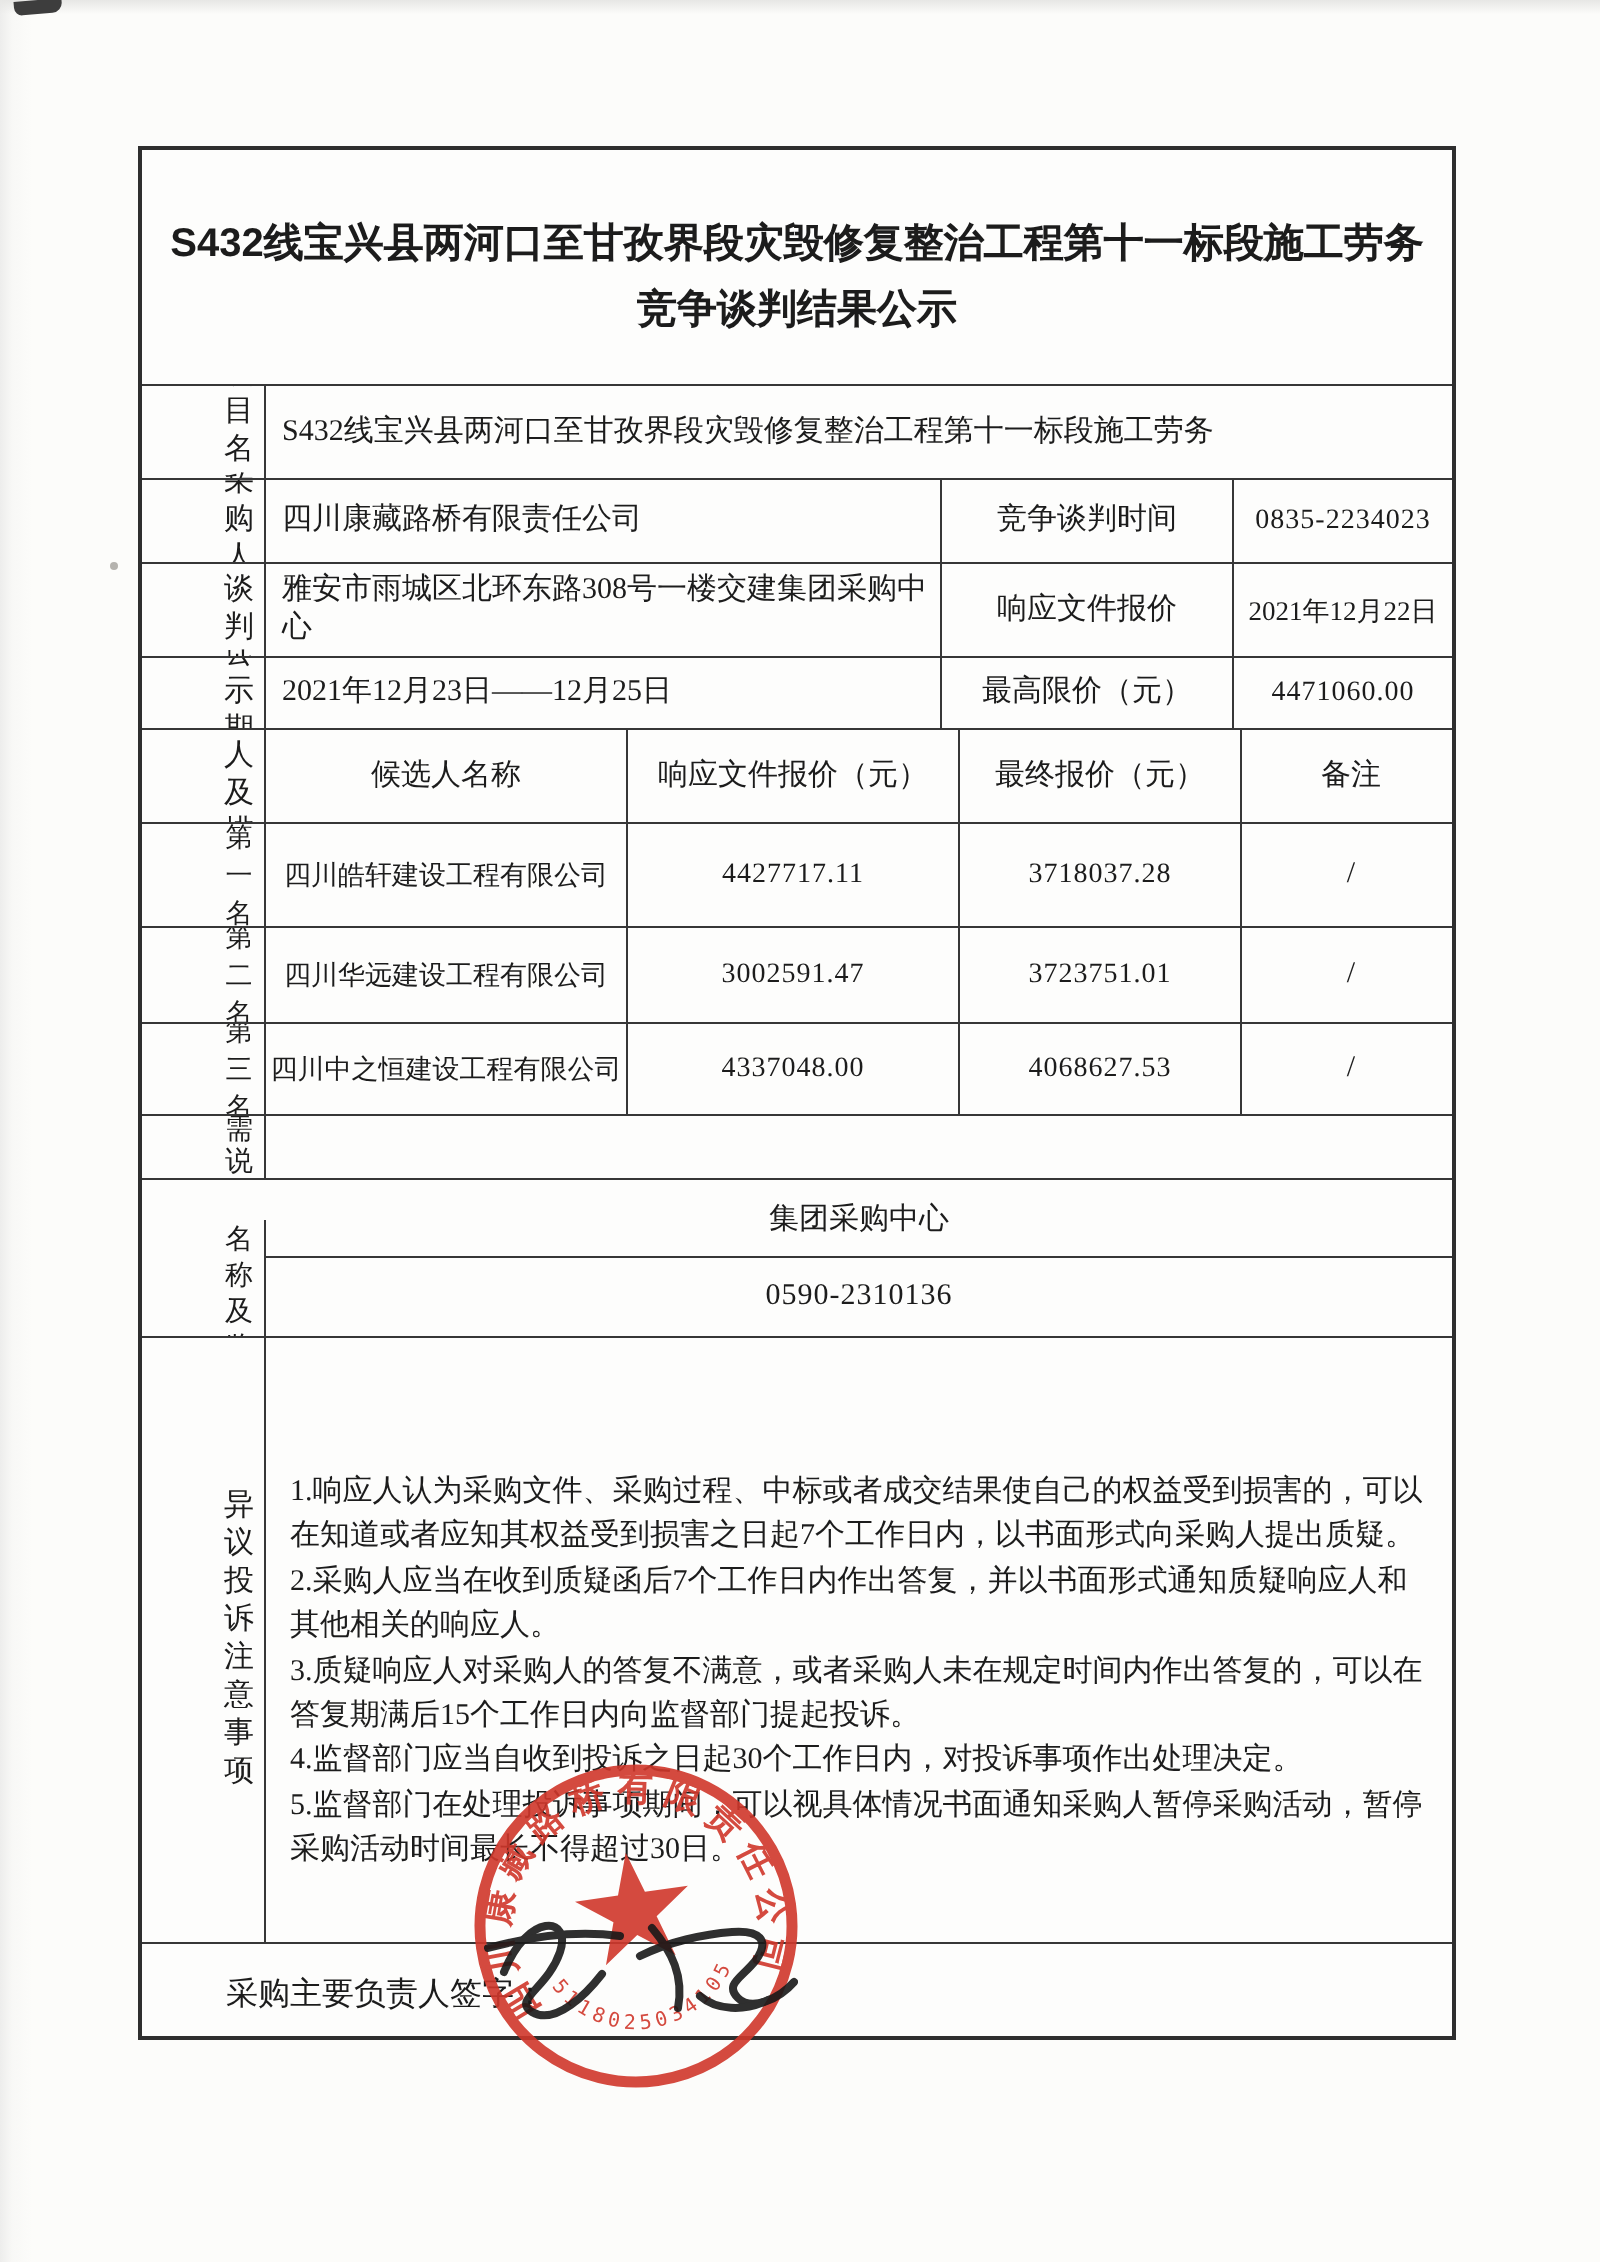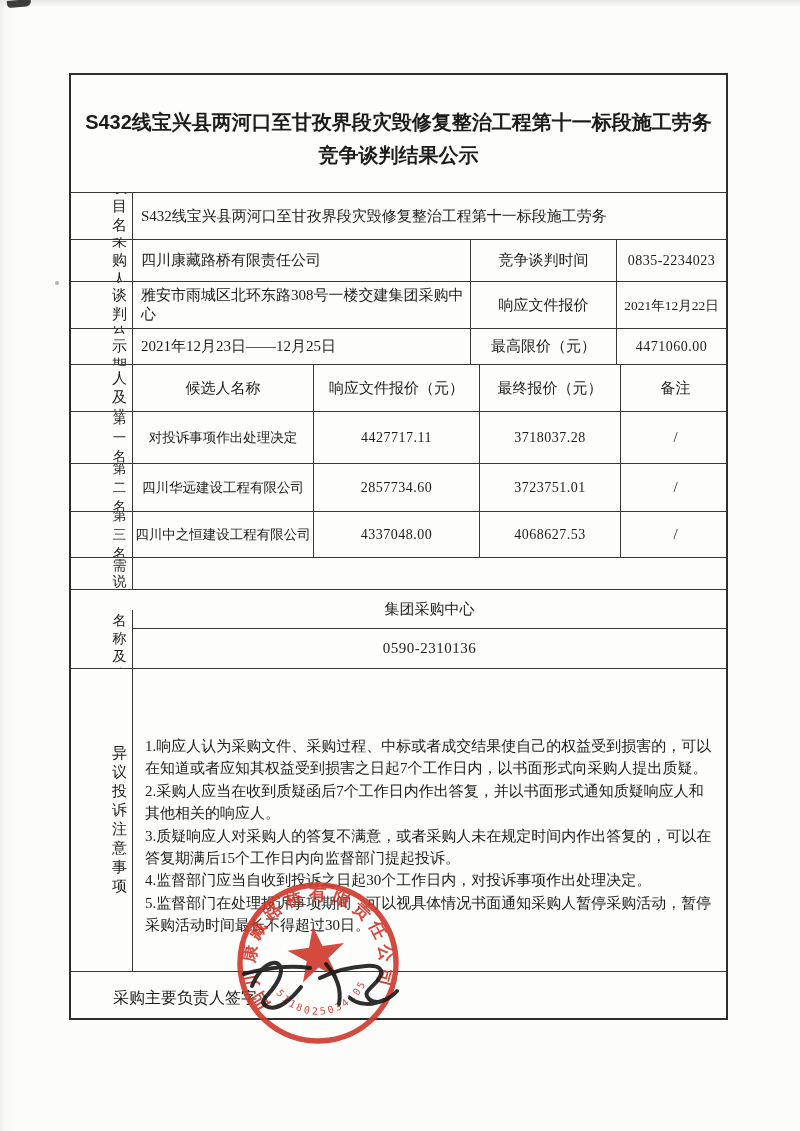--- a/index.html
+++ b/index.html
@@ -131,30 +131,30 @@
       <div class="cell wA">候选人
 及排序</div>
       <div class="cell cName">候选人名称</div>
       <div class="cell cResp">响应文件报价（元）</div>
       <div class="cell cFinal">最终报价（元）</div>
       <div class="cell wV2 last">备注</div>
     </div>
 
     <div class="row" style="height:52px">
       <div class="cell wA small">第一名</div>
-      <div class="cell cName small">对投诉事项作出处理决定</div>
+      <div class="cell cName small">四川皓轩建设工程有限公司</div>
       <div class="cell cResp num">4427717.11</div>
       <div class="cell cFinal num">3718037.28</div>
       <div class="cell wV2 last">/</div>
     </div>
 
     <div class="row" style="height:48px">
       <div class="cell wA small">第二名</div>
       <div class="cell cName small">四川华远建设工程有限公司</div>
-      <div class="cell cResp num">2857734.60</div>
+      <div class="cell cResp num">3002591.47</div>
       <div class="cell cFinal num">3723751.01</div>
       <div class="cell wV2 last">/</div>
     </div>
 
     <div class="row" style="height:46px">
       <div class="cell wA small">第三名</div>
       <div class="cell cName small">四川中之恒建设工程有限公司</div>
       <div class="cell cResp num">4337048.00</div>
       <div class="cell cFinal num">4068627.53</div>
       <div class="cell wV2 last">/</div>

